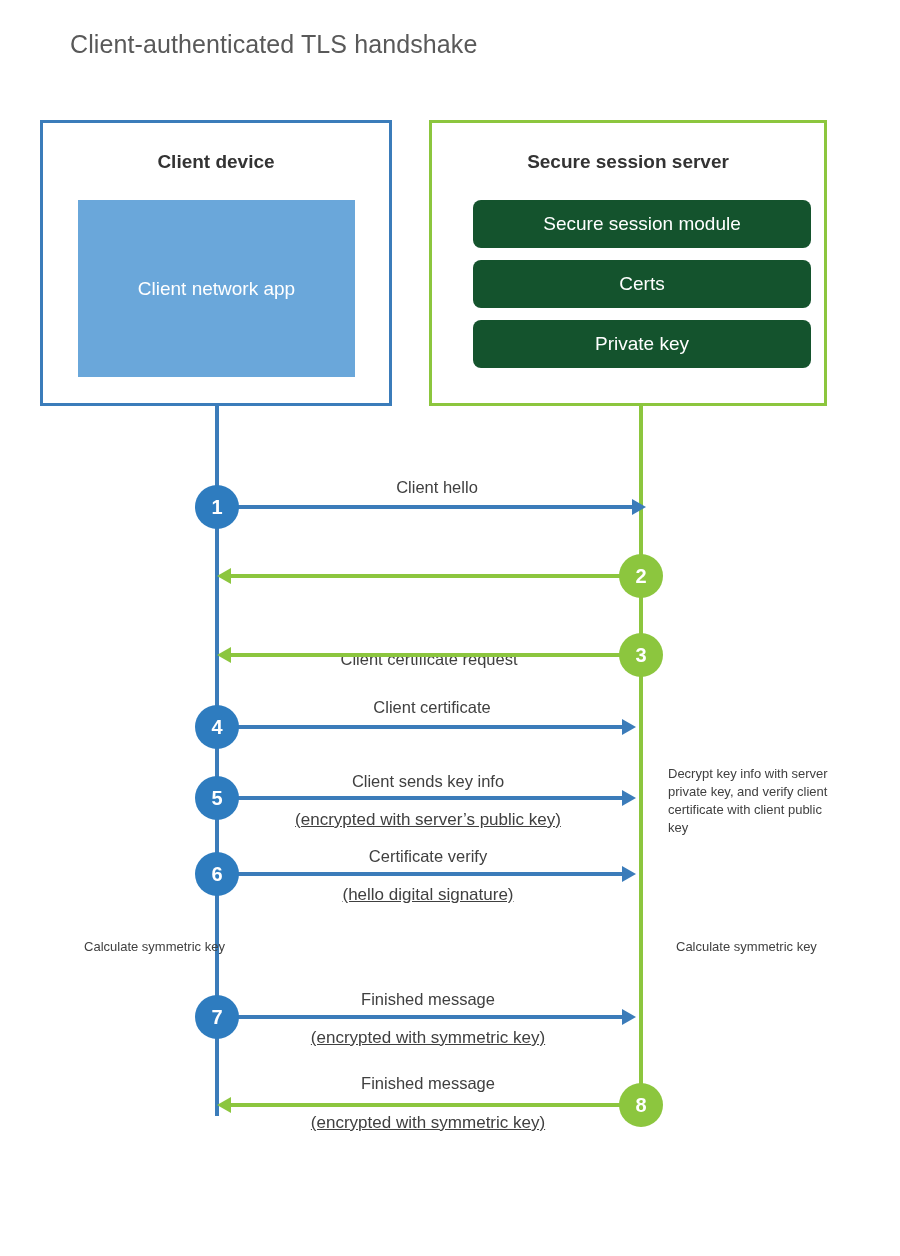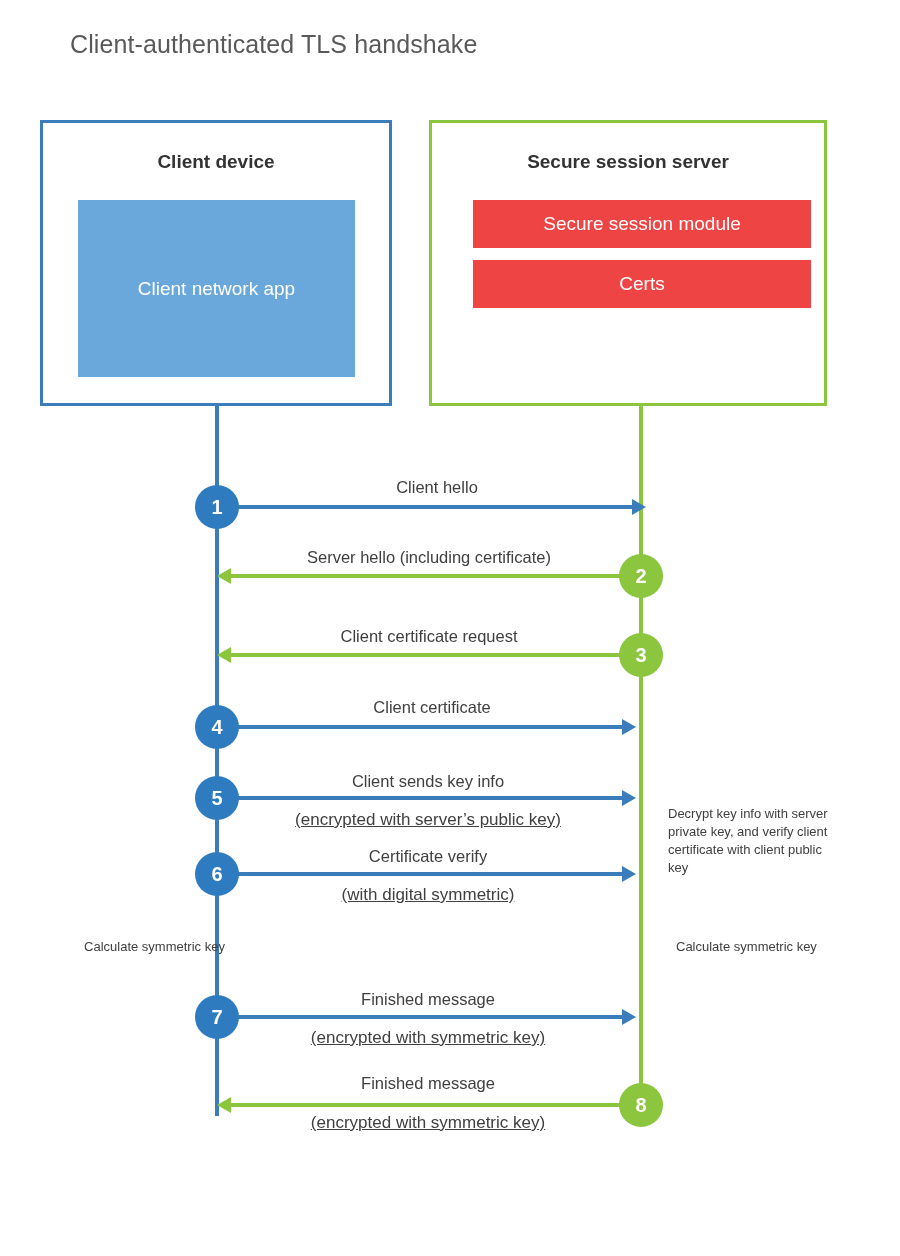--- a/index.html
+++ b/index.html
@@ -83,27 +83,28 @@
     padding: 0 14px;
   }
   .server-stack {
     position: absolute;
     left: 41px;
     top: 77px;
     width: 338px;
   }
   .server-block {
     height: 48px;
-    background: #ef4444;
+    background: #14532d;
     color: #ffffff;
     font-size: 19px;
     display: flex;
     align-items: center;
     justify-content: center;
     margin-bottom: 12px;
+    border-radius: 8px;
   }
   .server-block:last-child { margin-bottom: 0; }
 
   
   .lifeline {
     position: absolute;
     width: 4px;
   }
   .lifeline.client-line {
     left: 215px;
@@ -197,77 +198,77 @@
   <div class="party-box client">
     <div class="party-title">Client device</div>
     <div class="client-app">Client network app</div>
   </div>
 
   <div class="party-box server">
     <div class="party-title">Secure session server</div>
     <div class="server-stack">
       <div class="server-block">Secure session module</div>
       <div class="server-block">Certs</div>
+      <div class="server-block">Private key</div>
     </div>
   </div>
 
   <div class="lifeline client-line"></div>
   <div class="lifeline server-line"></div>
 
   <div class="arrow blue to-right" style="left:217px; top:505px; width:416px;">
       <span class="head"></span>
     </div>
   <div class="msg-label" style="left:237px; top:478px; width:400px;">Client hello</div>
   <div class="step-circle c-blue" style="left:195px; top:485px;">1</div>
 
   <div class="arrow green to-left" style="left:230px; top:574px; width:411px;">
       <span class="head"></span>
     </div>
-  <div class="msg-label" style="left:229px; top:548px; width:400px;">Server hello (including certificate)</div>
   <div class="step-circle c-green" style="left:619px; top:554px;">2</div>
 
   <div class="arrow green to-left" style="left:230px; top:653px; width:411px;">
       <span class="head"></span>
     </div>
-  <div class="msg-label" style="left:229px; top:627px; width:400px;">Client certificate request</div>
+  <div class="msg-label" style="left:229px; top:650px; width:400px;">Client certificate request</div>
   <div class="step-circle c-green" style="left:619px; top:633px;">3</div>
 
   <div class="arrow blue to-right" style="left:217px; top:725px; width:406px;">
       <span class="head"></span>
     </div>
   <div class="msg-label" style="left:232px; top:698px; width:400px;">Client certificate</div>
   <div class="step-circle c-blue" style="left:195px; top:705px;">4</div>
 
   <div class="arrow blue to-right" style="left:217px; top:796px; width:406px;">
       <span class="head"></span>
     </div>
   <div class="msg-label" style="left:228px; top:772px; width:400px;">Client sends key info</div>
   <div class="msg-sub" style="left:228px; top:810px; width:400px;">(encrypted with server’s public key)</div>
   <div class="step-circle c-blue" style="left:195px; top:776px;">5</div>
 
   <div class="arrow blue to-right" style="left:217px; top:872px; width:406px;">
       <span class="head"></span>
     </div>
   <div class="msg-label" style="left:228px; top:847px; width:400px;">Certificate verify</div>
-  <div class="msg-sub" style="left:228px; top:885px; width:400px;">(with digital symmetric)</div>
+  <div class="msg-sub" style="left:228px; top:885px; width:400px;">(hello digital signature)</div>
   <div class="step-circle c-blue" style="left:195px; top:852px;">6</div>
 
   <div class="arrow blue to-right" style="left:217px; top:1015px; width:406px;">
       <span class="head"></span>
     </div>
   <div class="msg-label" style="left:228px; top:990px; width:400px;">Finished message</div>
   <div class="msg-sub" style="left:228px; top:1028px; width:400px;">(encrypted with symmetric key)</div>
   <div class="step-circle c-blue" style="left:195px; top:995px;">7</div>
 
   <div class="arrow green to-left" style="left:230px; top:1103px; width:411px;">
       <span class="head"></span>
     </div>
   <div class="msg-label" style="left:228px; top:1074px; width:400px;">Finished message</div>
   <div class="msg-sub" style="left:228px; top:1113px; width:400px;">(encrypted with symmetric key)</div>
   <div class="step-circle c-green" style="left:619px; top:1083px;">8</div>
 
-  <div class="side-note align-left" style="left:668px; top:765px; width:170px;margin-top:40px;">Decrypt key info with server private key, and verify client certificate with client public key</div>
+  <div class="side-note align-left" style="left:668px; top:765px; width:170px;">Decrypt key info with server private key, and verify client certificate with client public key</div>
 
   <div class="side-note align-center" style="left:77px; top:938px; width:155px;">Calculate symmetric key</div>
 
   <div class="side-note align-left" style="left:676px; top:938px; width:160px;">Calculate symmetric key</div>
 
 </div>
 
 </body></html>

